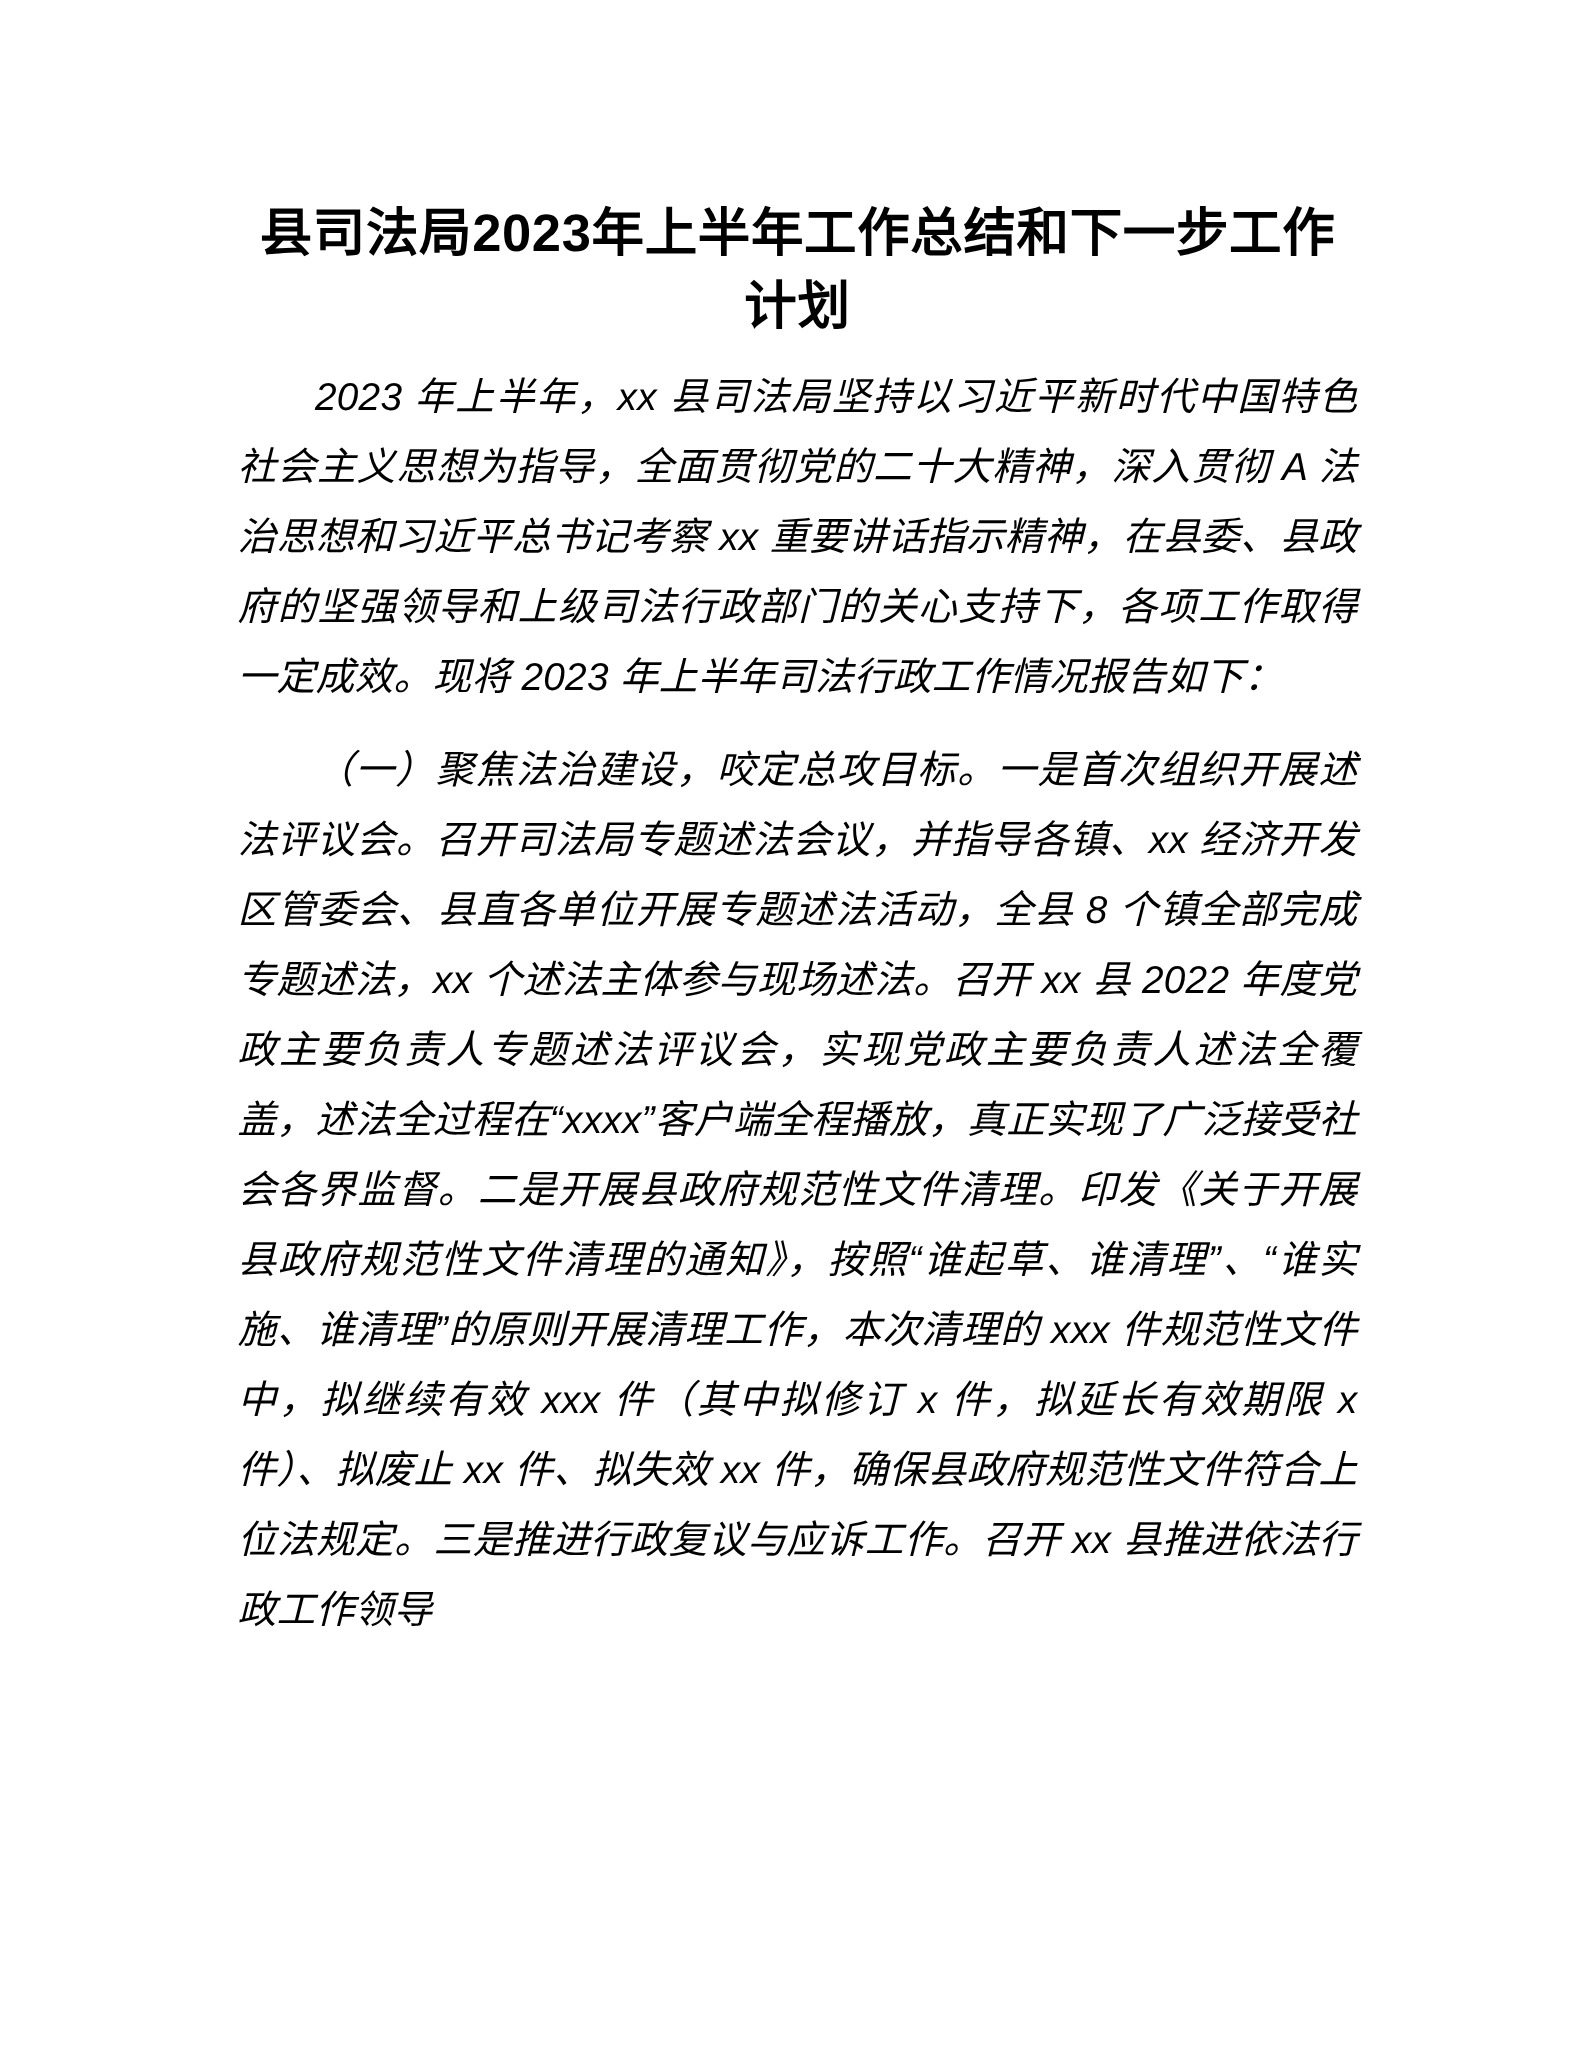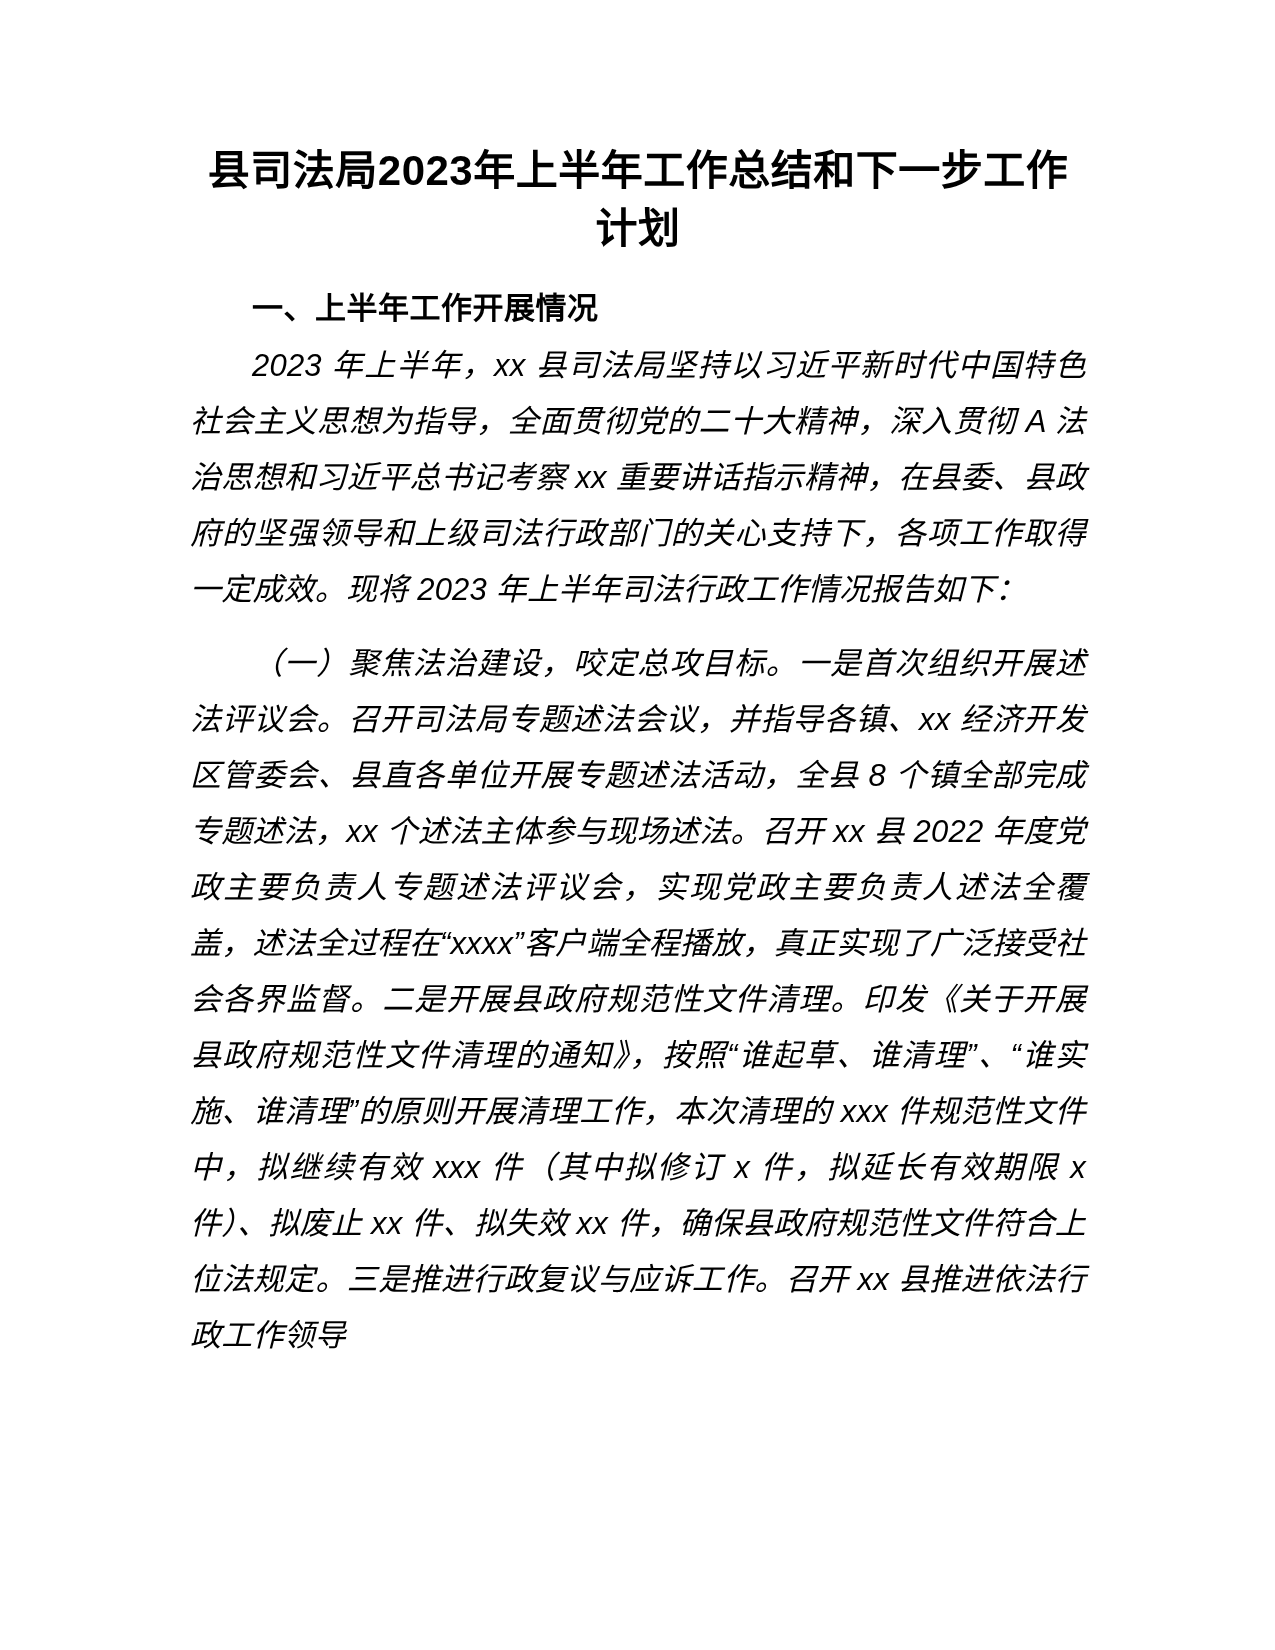--- a/index.html
+++ b/index.html
@@ -23,21 +23,21 @@
     top: 0;
     width: 896px;
   }
   .doc-title {
     font-family: "Liberation Sans", "DejaVu Sans", sans-serif;
     font-weight: bold;
     font-size: 42px;
     line-height: 58px;
     text-align: center;
     color: #000000;
-    margin: 0;
+    margin: 16px;
     padding-top: 142px;
     letter-spacing: 0.5px;
     word-break: break-all;
   }
   .section-heading {
     font-family: "Liberation Sans", "DejaVu Sans", sans-serif;
     font-size: 31px;
     line-height: 58px;
     color: #000000;
     margin: 0;
@@ -64,20 +64,19 @@
   }
 </style>
 </head>
 <body>
 
 <div class="page">
   <div class="content">
 
     <h1 class="doc-title">县司法局2023年上半年工作总结和下一步工作计划</h1>
 
-    <h2 class="section-heading">一、上半年工作开展情况</h2>
 
     <p class="body-para">2023 年上半年，xx 县司法局坚持以习近平新时代中国特色社会主义思想为指导，全面贯彻党的二十大精神，深入贯彻 A 法治思想和习近平总书记考察 xx 重要讲话指示精神，在县委、县政府的坚强领导和上级司法行政部门的关心支持下，各项工作取得一定成效。现将 2023 年上半年司法行政工作情况报告如下：</p>
 
     <p class="body-para para-gap">（一）聚焦法治建设，咬定总攻目标。一是首次组织开展述法评议会。召开司法局专题述法会议，并指导各镇、xx 经济开发区管委会、县直各单位开展专题述法活动，全县 8 个镇全部完成专题述法，xx 个述法主体参与现场述法。召开 xx 县 2022 年度党政主要负责人专题述法评议会，实现党政主要负责人述法全覆盖，述法全过程在“xxxx”客户端全程播放，真正实现了广泛接受社会各界监督。二是开展县政府规范性文件清理。印发《关于开展县政府规范性文件清理的通知》，按照“谁起草、谁清理”、“谁实施、谁清理”的原则开展清理工作，本次清理的 xxx 件规范性文件中，拟继续有效 xxx 件（其中拟修订 x 件，拟延长有效期限 x 件）、拟废止 xx 件、拟失效 xx 件，确保县政府规范性文件符合上位法规定。三是推进行政复议与应诉工作。召开 xx 县推进依法行政工作领导</p>
 
   </div>
 </div>
 
 </body></html>

